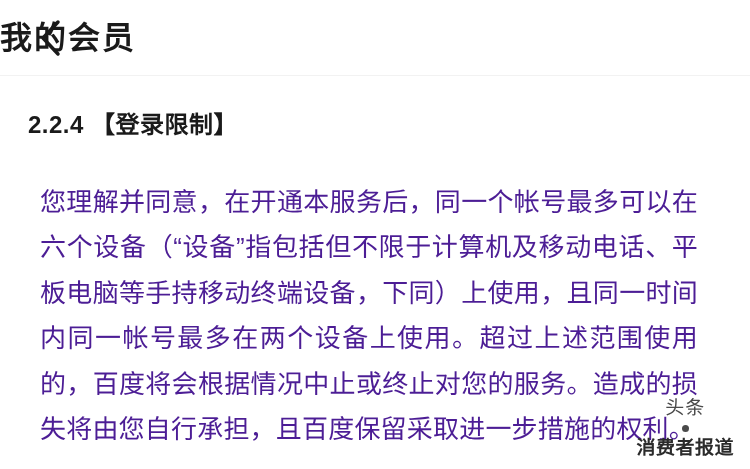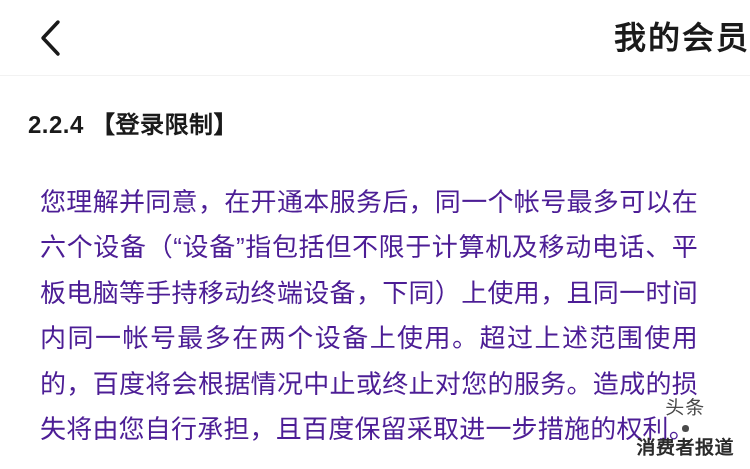--- a/index.html
+++ b/index.html
@@ -23,21 +23,21 @@
     box-sizing: border-box;
   }
 
   
   .header {
     position: relative;
     height: 76px;
     background: #ffffff;
     display: flex;
     align-items: center;
-    justify-content: flex-end;
+    justify-content: flex-start;
     box-sizing: border-box;
   }
   .back-btn {
     position: absolute;
     left: 30px;
     top: 50%;
     transform: translateY(-50%);
     width: 40px;
     height: 40px;
     display: flex;

